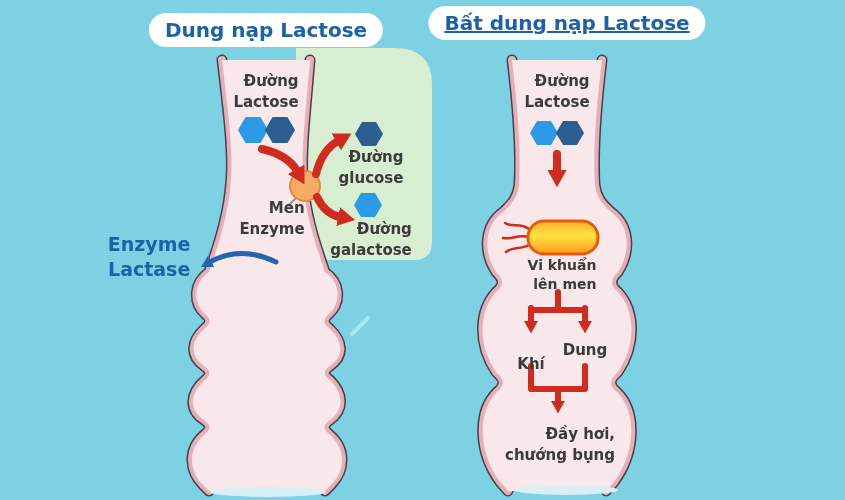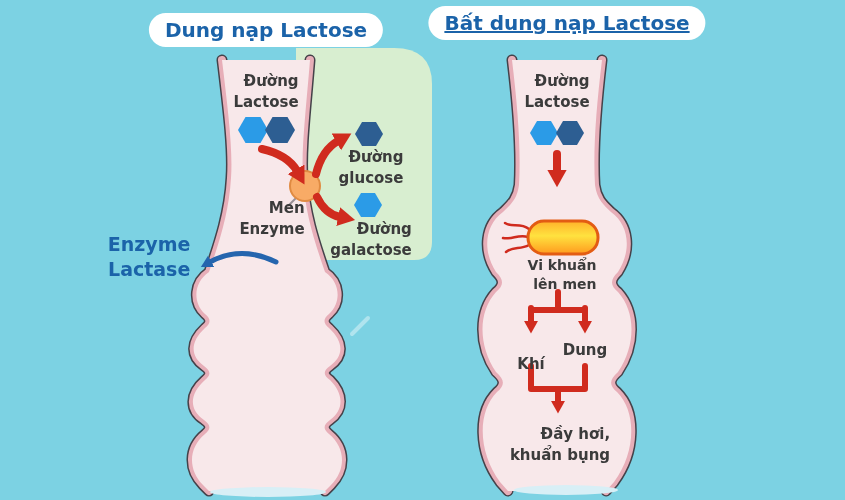--- a/index.html
+++ b/index.html
@@ -138,15 +138,15 @@
   <div class="label blue-note" style="left:149px;top:232px;">Enzyme
 Lactase</div>
 
   <div class="label" style="left:557px;top:71px;">Đường
 Lactose</div>
   <div class="label small" style="left:562px;top:256px;">Vi khuẩn
 lên men</div>
   <div class="label" style="left:531px;top:340px;margin-top:14px;">Khí</div>
   <div class="label" style="left:585px;top:340px;">Dung</div>
   <div class="label" style="left:560px;top:424px;">Đầy hơi,
-khuẩn bụng</div>
+chướng bụng</div>
 
 </div>
 
 </body></html>

